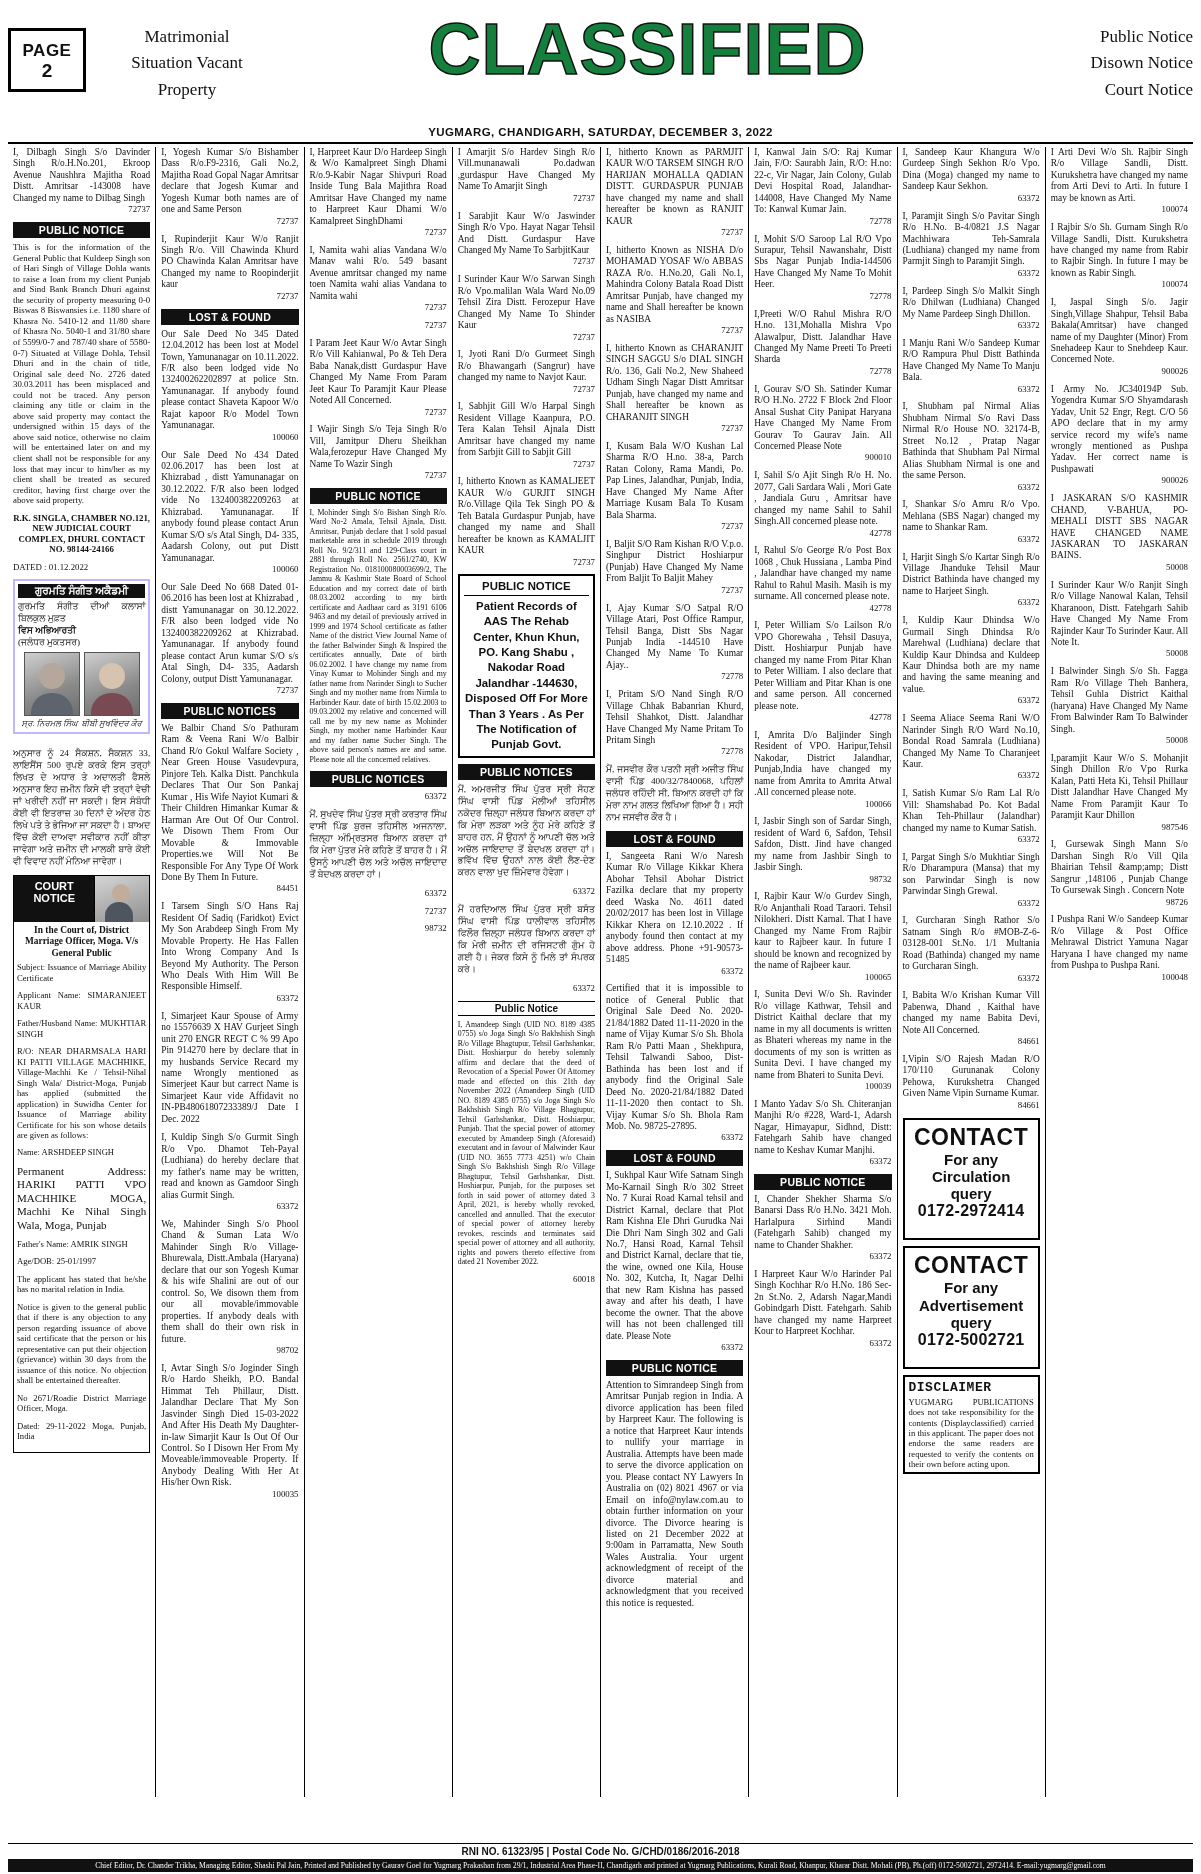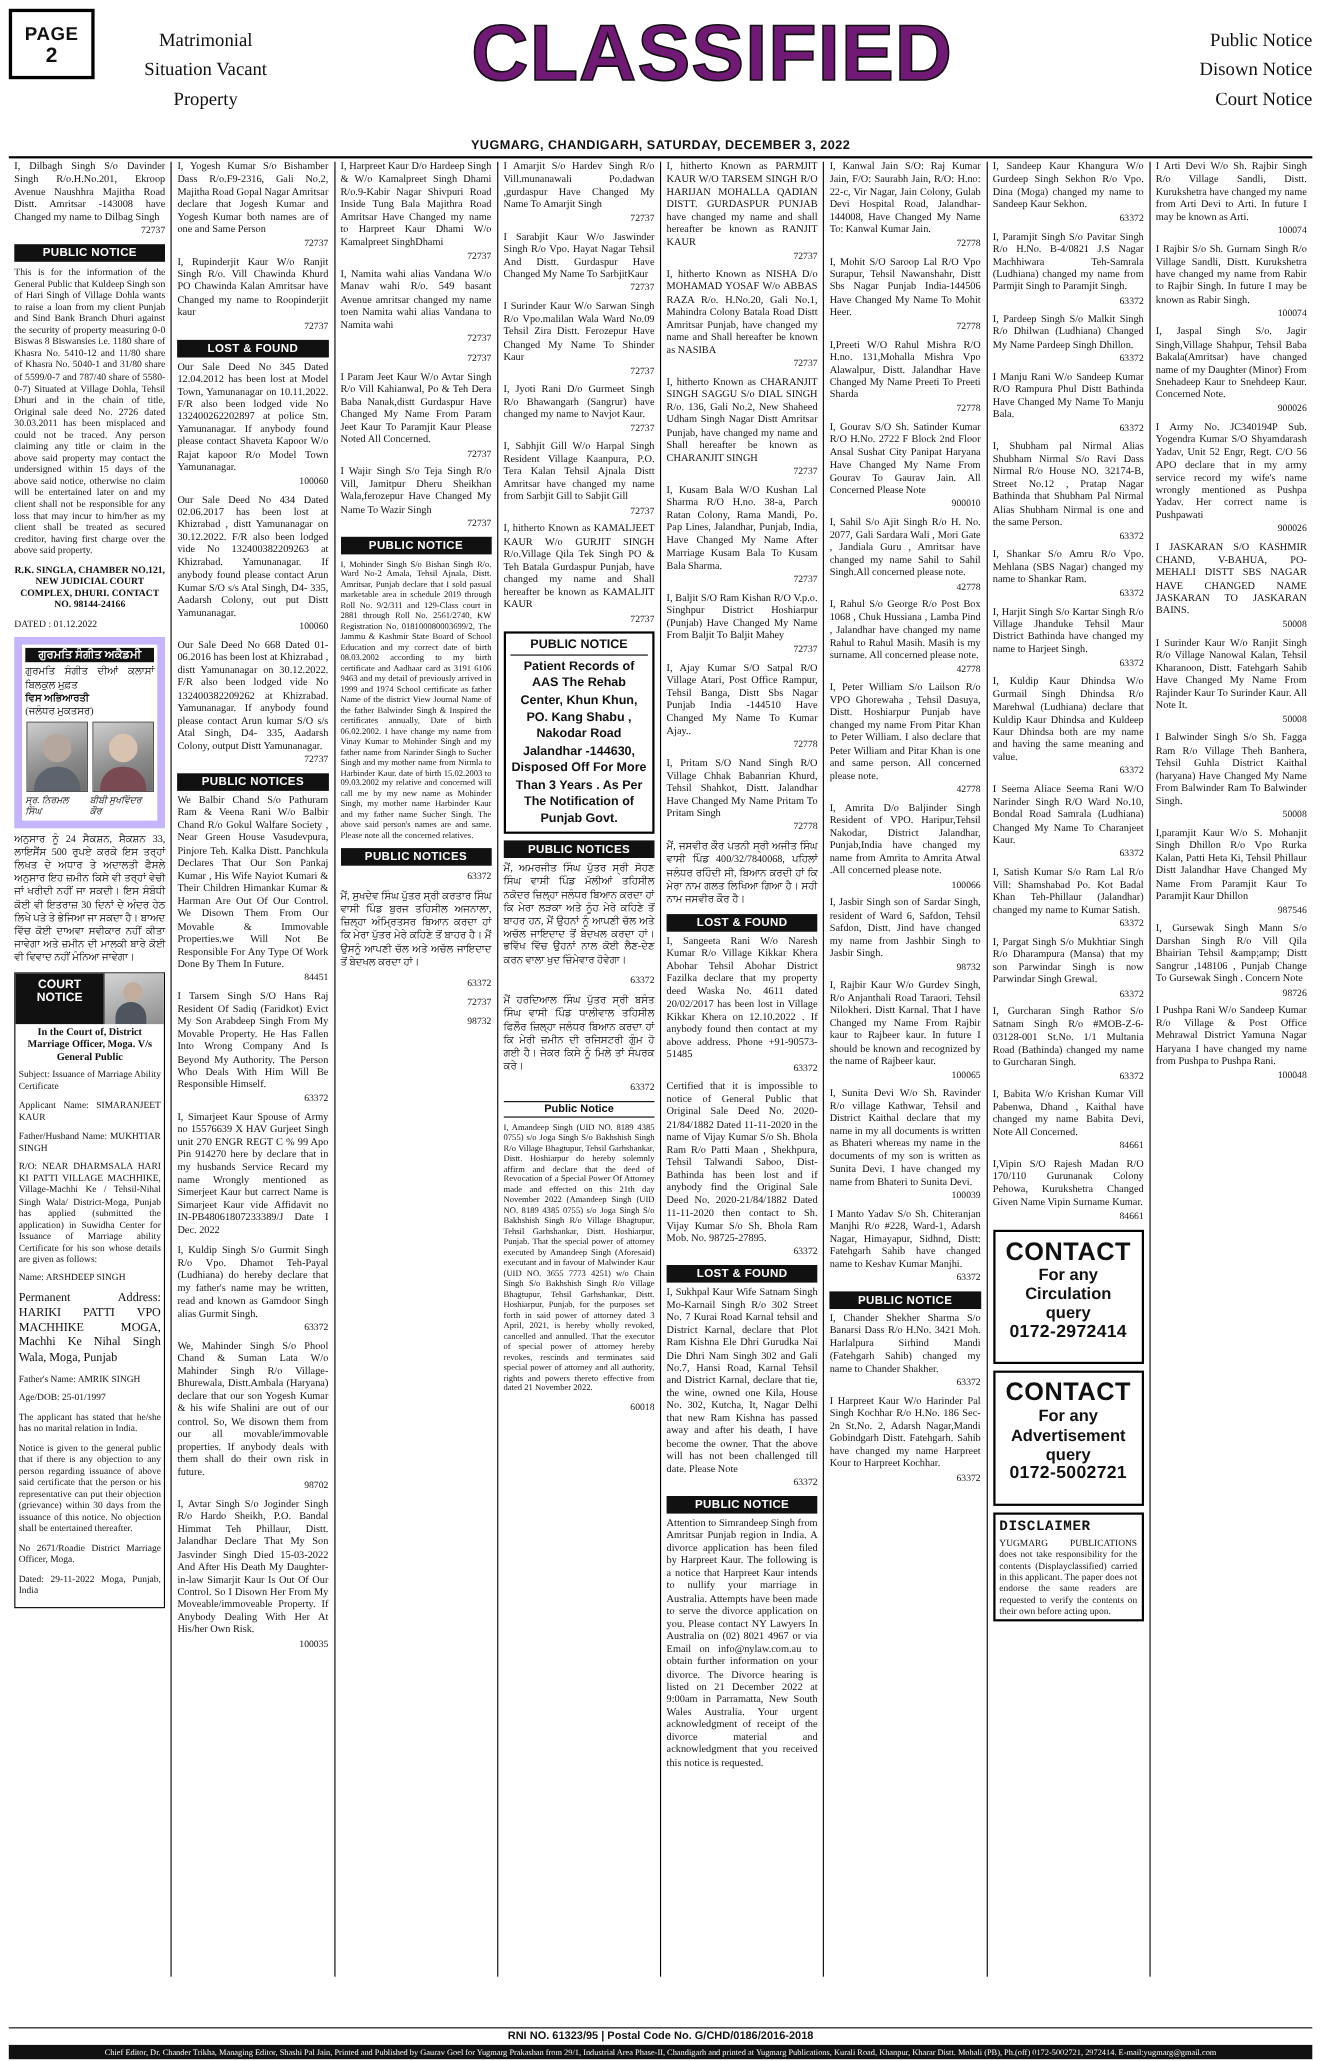--- a/index.html
+++ b/index.html
@@ -1,26 +1,26 @@
 <!DOCTYPE html>
 <html><head>
 <meta charset="utf-8">
 <style>
   html,body{margin:0;padding:0;background:#fff;}
   body{width:1201px;font-family:"Liberation Serif",serif;color:#111;}
   .page{width:1201px;height:1874px;position:relative;box-sizing:border-box;padding:6px 8px 0 8px;}
   
   .masthead{display:flex;align-items:flex-start;height:118px;border-bottom:0;}
-  .page-badge{border:3px solid #000;width:72px;height:58px;display:flex;flex-direction:column;align-items:center;justify-content:center;margin-top:2px;}
+  .page-badge{border:3px solid #000;width:72px;height:58px;display:flex;flex-direction:column;align-items:center;justify-content:center;margin-top:22px;}
   .page-badge .pw{font-family:"Liberation Sans",sans-serif;font-weight:bold;font-size:17px;letter-spacing:.5px;}
   .page-badge .pn{font-family:"Liberation Sans",sans-serif;font-weight:bold;font-size:19px;line-height:1;}
   .mast-left{width:190px;margin-left:6px;margin-top:18px;font-size:17px;line-height:1.55;}
   .mast-left div{text-align:center;}
   .mast-title{flex:1;text-align:center;}
-  .mast-title .big{font-family:"Liberation Sans",sans-serif;font-weight:bold;font-size:72px;letter-spacing:1px;color:#701a75;-webkit-text-stroke:1.5px #111;line-height:1.05;margin-top:6px;}
+  .mast-title .big{font-family:"Liberation Sans",sans-serif;font-weight:bold;font-size:72px;letter-spacing:1px;color:#15803d;-webkit-text-stroke:1.5px #111;line-height:1.05;margin-top:6px;}
   .mast-right{width:180px;margin-top:18px;font-size:17px;line-height:1.55;text-align:right;}
   .mast-sub{text-align:center;font-family:"Liberation Sans",sans-serif;font-weight:bold;font-size:11.5px;letter-spacing:.4px;margin-top:2px;}
   .rule{border-top:2px solid #000;margin:4px 0 3px 0;}
   
   .cols{display:flex;gap:0;height:1650px;}
   .col{flex:1 1 0;padding:0 5px;border-right:1px solid #000;box-sizing:border-box;}
   .col:last-child{border-right:none;}
   .blk{font-size:9.4px;line-height:1.22;text-align:justify;margin-bottom:7px;}
   .blk .amt{display:block;text-align:right;font-size:8.8px;}
   .hdr{font-family:"Liberation Sans",sans-serif;font-weight:bold;font-size:10.5px;text-align:center;background:#111;color:#fff;padding:2px 0;margin:6px 0 4px 0;letter-spacing:.3px;}
@@ -47,21 +47,21 @@
   .contact-box .t3{font-family:"Liberation Sans",sans-serif;font-weight:bold;font-size:16px;letter-spacing:.3px;}
   .disc{border:2px solid #000;padding:3px 4px;margin-bottom:4px;}
   .disc h4{margin:0 0 2px 0;font-family:Liberation Mono, monospace;font-size:13px;text-align:left;letter-spacing:.5px;}
   .disc p{margin:0;font-size:8.6px;line-height:1.2;text-align:justify;}
   .patient{border:2px solid #000;padding:3px 4px;margin-bottom:6px;font-family:"Liberation Sans",sans-serif;font-weight:bold;font-size:11.4px;line-height:1.35;text-align:center;}
   
   .footer{position:absolute;left:8px;right:8px;bottom:2px;}
   .rni{text-align:center;font-family:"Liberation Sans",sans-serif;font-weight:bold;font-size:10px;border-top:1px solid #000;padding-top:2px;}
   .imprint{text-align:center;font-size:7.6px;background:#111;color:#fff;padding:2px 0;margin-top:2px;}
   .rk{font-size:8.8px;line-height:1.2;}
-  .gur-box{border:7px solid #c4b5fd;padding:3px;margin-bottom:4px;}
+  .gur-box{border:2px solid #c4b5fd;padding:3px;margin-bottom:14px;}
   .gur-title{text-align:center;font-weight:bold;font-size:10.5px;background:#111;color:#fff;padding:1px 0;margin-bottom:3px;}
 </style>
 </head>
 <body>
 
 <div class="page">
 
   <div class="masthead">
     <div class="page-badge">
       <div class="pw">PAGE</div>

